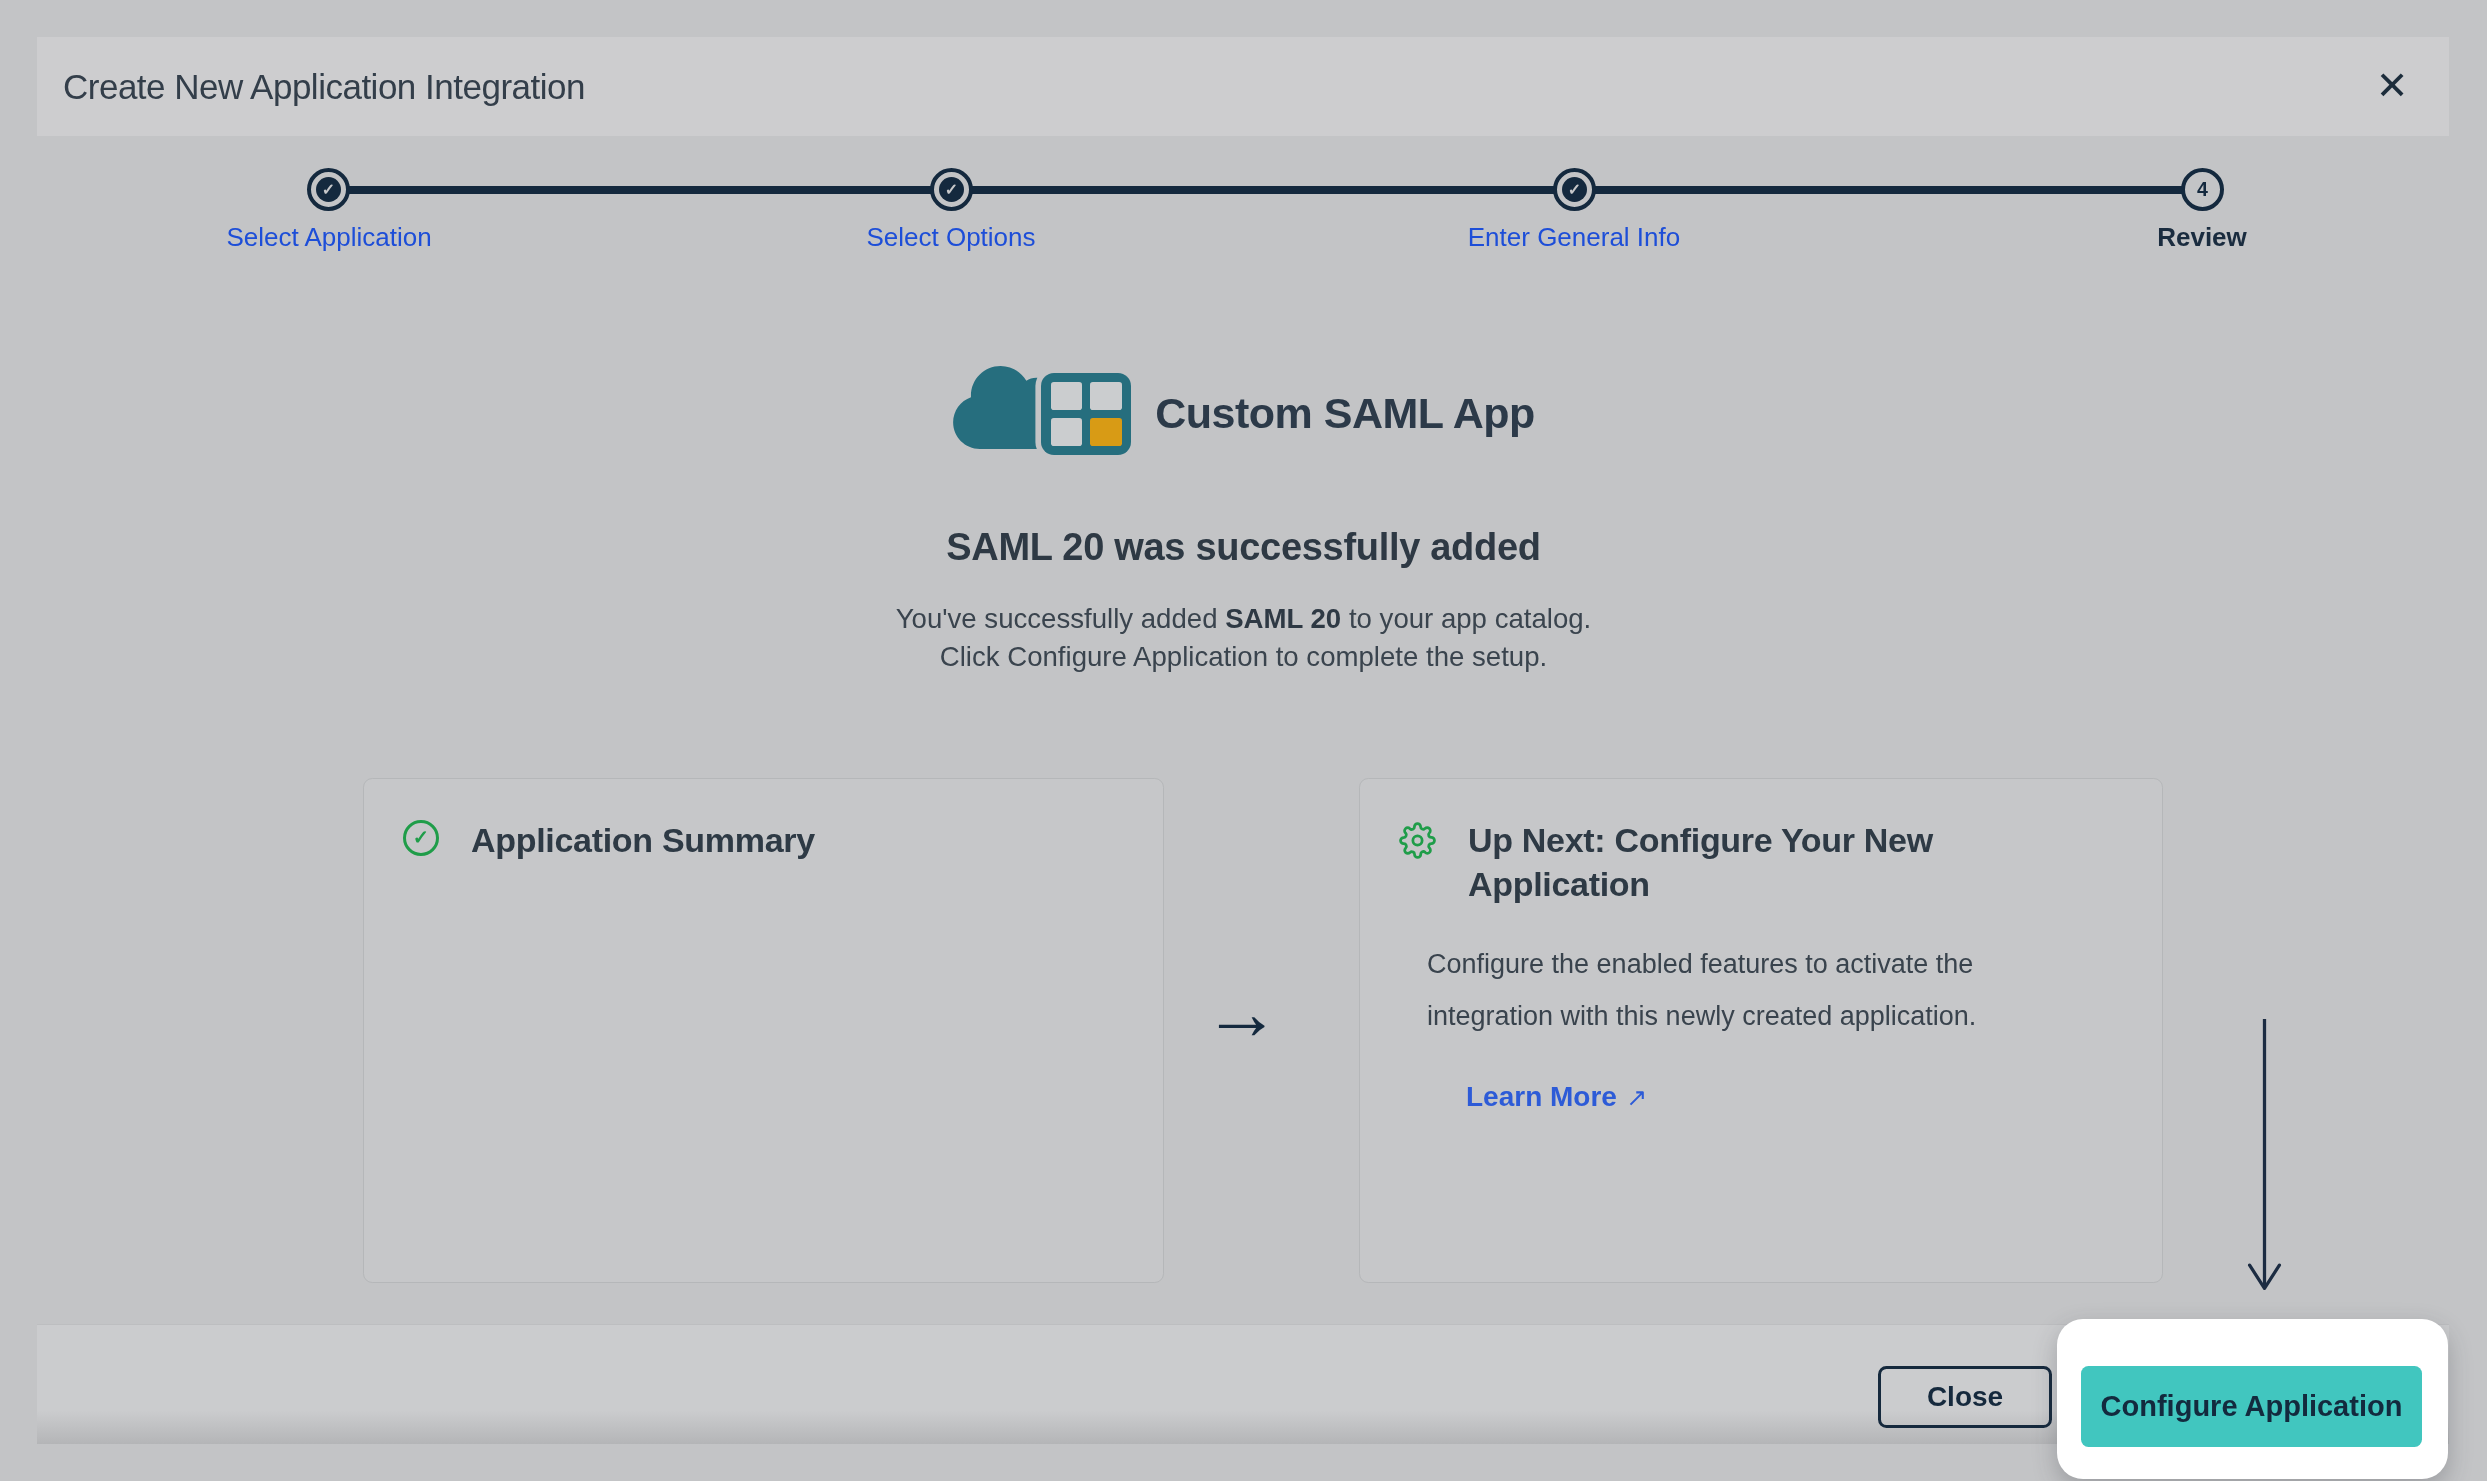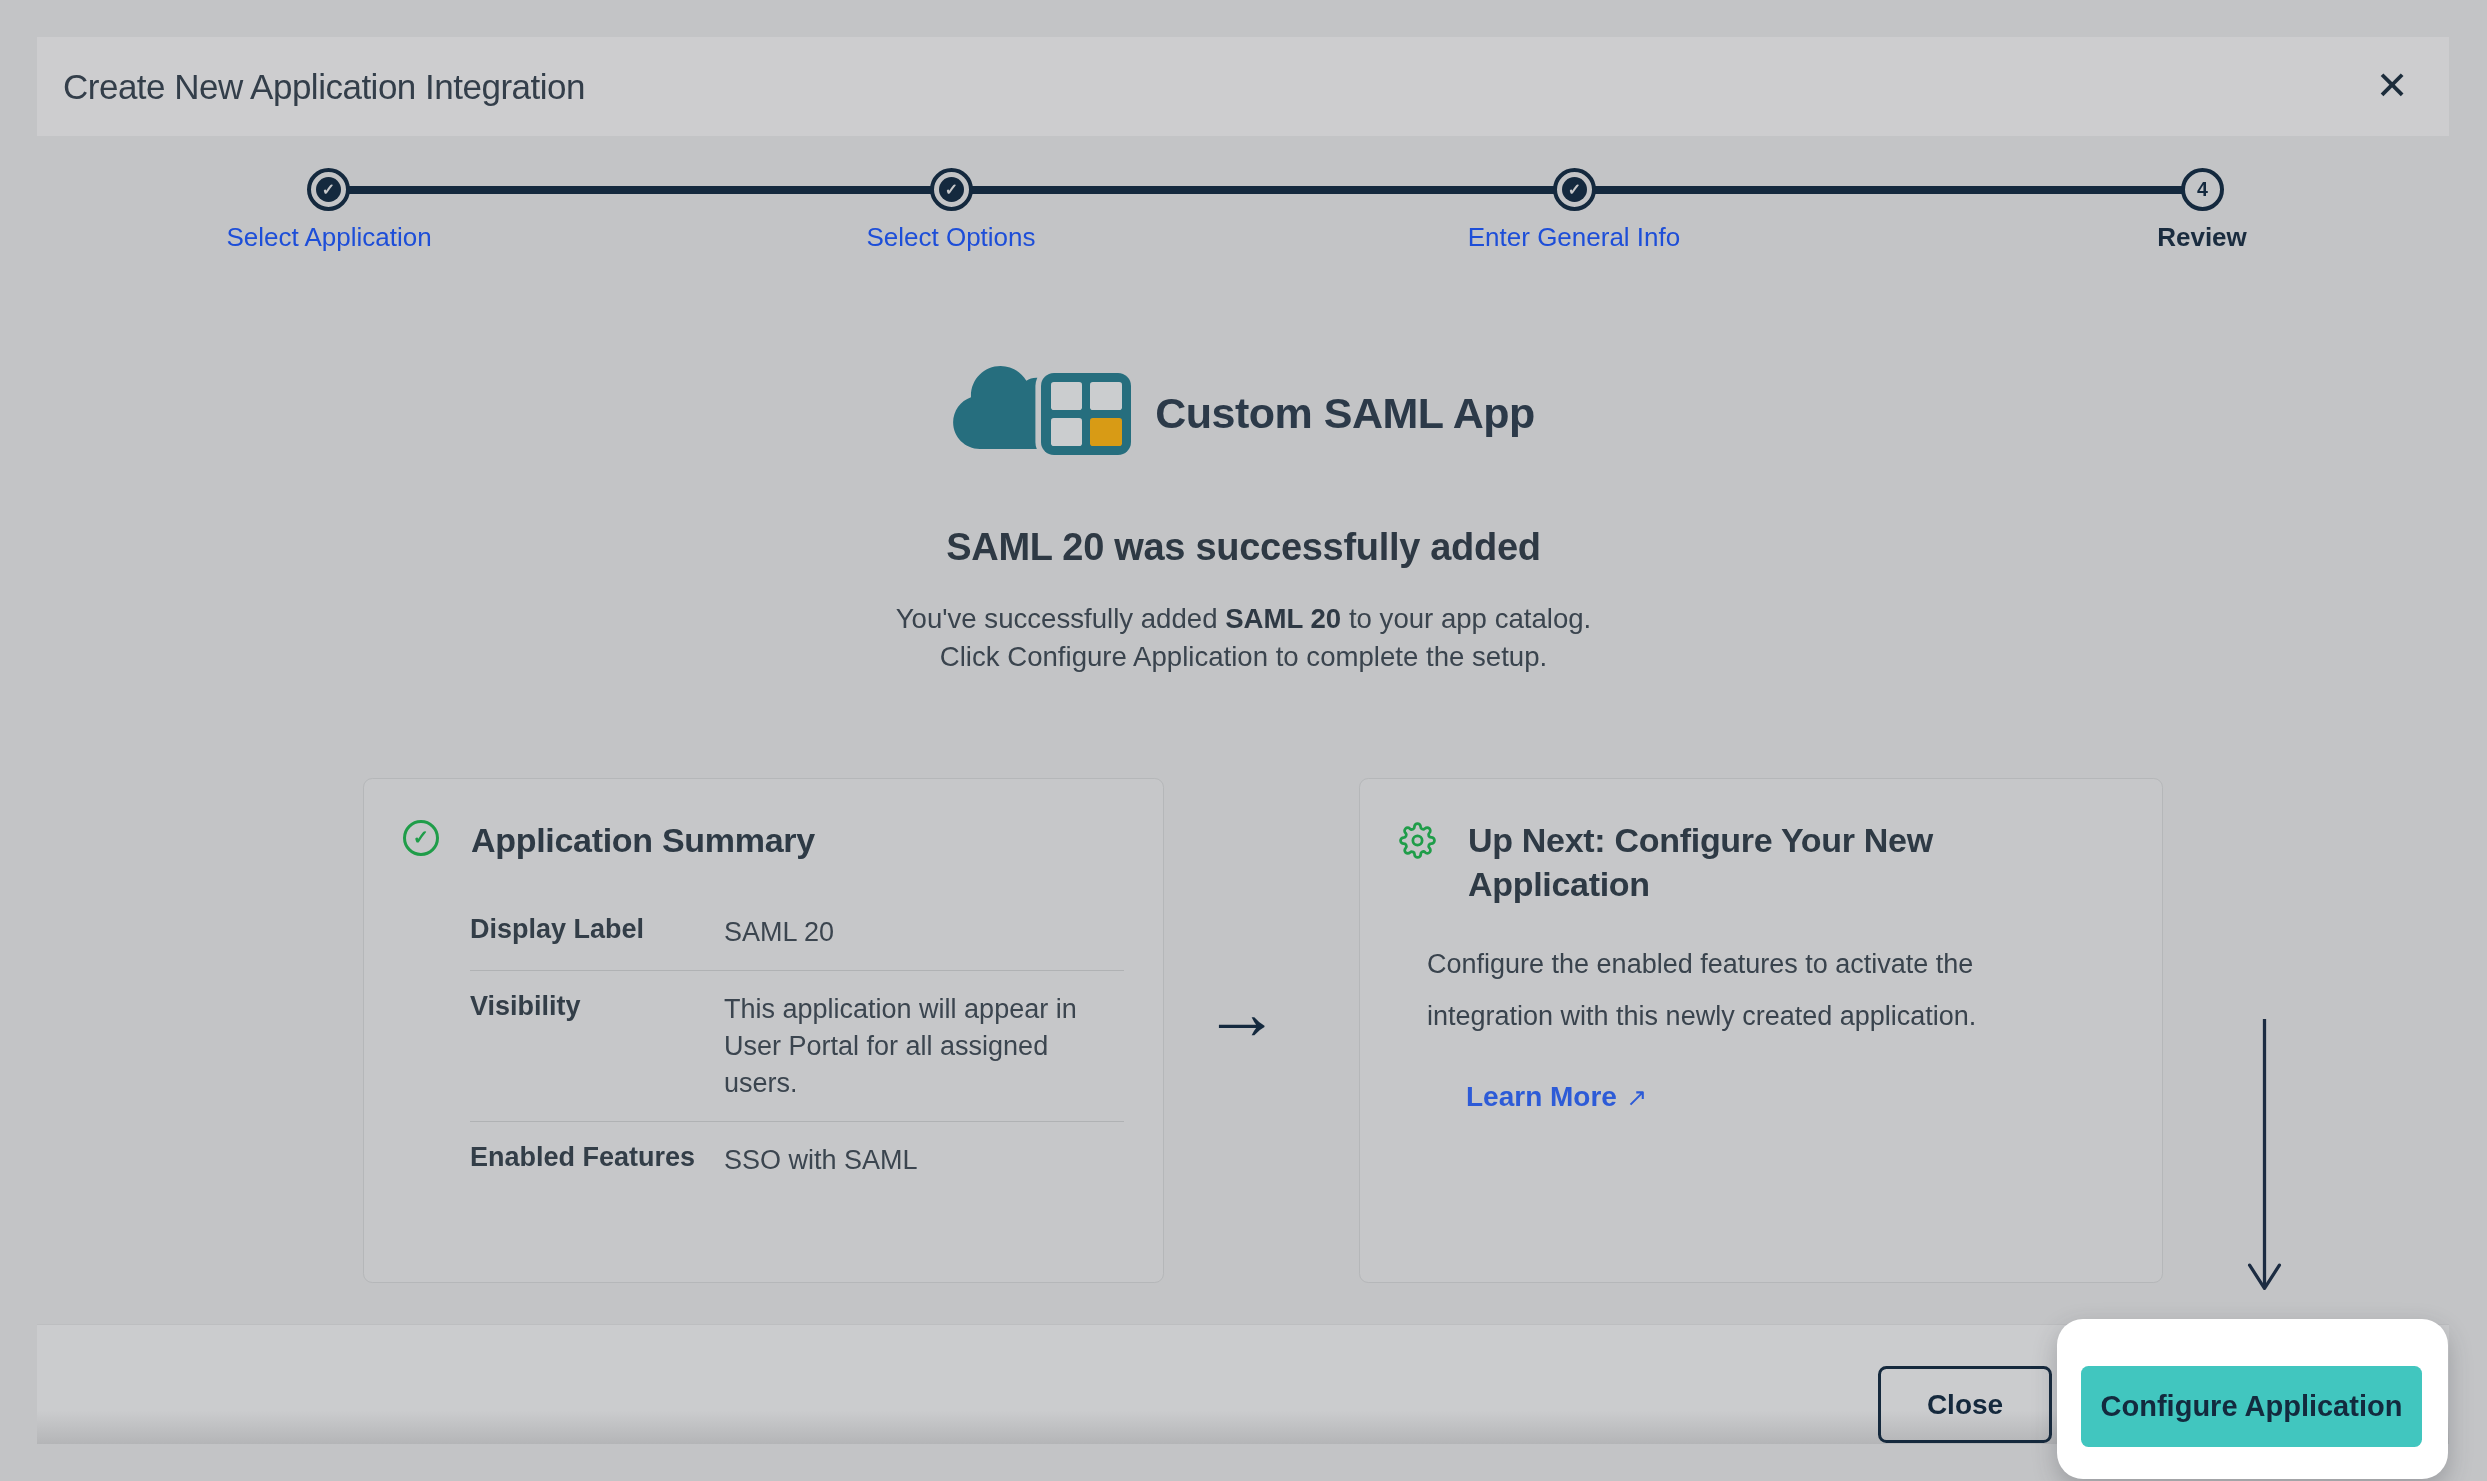--- a/index.html
+++ b/index.html
@@ -98,21 +98,21 @@
     position:absolute;left:1203px;top:968px;font-size:77px;color:#14293e;font-weight:400;
   }
   .down-arrow{position:absolute;left:2244px;top:1017px;}
   
   .modal-footer{
     position:absolute;left:37px;top:1324px;width:2412px;height:120px;
     background:linear-gradient(#cbccce 0%,#cbccce 72%,#b4b5b7 100%);
     border-top:0.9px solid #bdbec0;
   }
   .close-action{
-    position:absolute;left:1878px;top:1366px;width:174px;height:77px;
+    position:absolute;left:1878px;top:1366px;width:174px;height:62px;
     border:3.7px solid #15293d;border-radius:8.4px;background:transparent;
     font-size:28px;font-weight:700;color:#15293d;cursor:pointer;
     font-family:"Liberation Sans",sans-serif;
   }
   .spotlight{
     position:absolute;left:2057px;top:1319px;width:391px;height:160px;
     background:#ffffff;border-radius:26px;
     box-shadow:0 9.3px 24px rgba(50,55,60,.28);
   }
   .configure-action{
@@ -171,34 +171,20 @@
   <div class="success-body">
     <span>You've successfully added </span><strong>SAML 20</strong><span> to your app catalog.</span><br>
     <span>Click Configure Application to complete the setup.</span>
   </div>
 
   <div class="card left">
     <div class="card-head">
       <div class="check-badge">✓</div>
       <div class="card-title">Application Summary</div>
     </div>
-    <div class="summary-rows">
-      <div class="srow">
-        <div class="rlabel">Display Label</div>
-        <div class="rvalue">SAML 20</div>
-      </div>
-      <div class="srow">
-        <div class="rlabel">Visibility</div>
-        <div class="rvalue">This application will appear in User Portal for all assigned users.</div>
-      </div>
-      <div class="srow">
-        <div class="rlabel">Enabled Features</div>
-        <div class="rvalue">SSO with SAML</div>
-      </div>
-    </div>
   </div>
 
   <div class="mid-arrow">→</div>
 
   <div class="card right">
     <div class="card-head">
       <svg class="gear-badge" viewBox="0 0 24 24" fill="none" stroke="#1f9d49" stroke-width="1.8" stroke-linecap="round" stroke-linejoin="round">
         <circle cx="12" cy="12" r="3"></circle>
         <path d="M19.4 15a1.65 1.65 0 0 0 .33 1.82l.06.06a2 2 0 0 1 0 2.83 2 2 0 0 1-2.83 0l-.06-.06a1.65 1.65 0 0 0-1.82-.33 1.65 1.65 0 0 0-1 1.51V21a2 2 0 0 1-2 2 2 2 0 0 1-2-2v-.09A1.65 1.65 0 0 0 9 19.4a1.65 1.65 0 0 0-1.82.33l-.06.06a2 2 0 0 1-2.83 0 2 2 0 0 1 0-2.83l.06-.06a1.65 1.65 0 0 0 .33-1.82 1.65 1.65 0 0 0-1.51-1H3a2 2 0 0 1-2-2 2 2 0 0 1 2-2h.09A1.65 1.65 0 0 0 4.6 9a1.65 1.65 0 0 0-.33-1.82l-.06-.06a2 2 0 0 1 0-2.83 2 2 0 0 1 2.83 0l.06.06a1.65 1.65 0 0 0 1.82.33H9a1.65 1.65 0 0 0 1-1.51V3a2 2 0 0 1 2-2 2 2 0 0 1 2 2v.09a1.65 1.65 0 0 0 1 1.51 1.65 1.65 0 0 0 1.82-.33l.06-.06a2 2 0 0 1 2.83 0 2 2 0 0 1 0 2.83l-.06.06a1.65 1.65 0 0 0-.33 1.82V9a1.65 1.65 0 0 0 1.51 1H21a2 2 0 0 1 2 2 2 2 0 0 1-2 2h-.09a1.65 1.65 0 0 0-1.51 1Z"></path>
       </svg>

